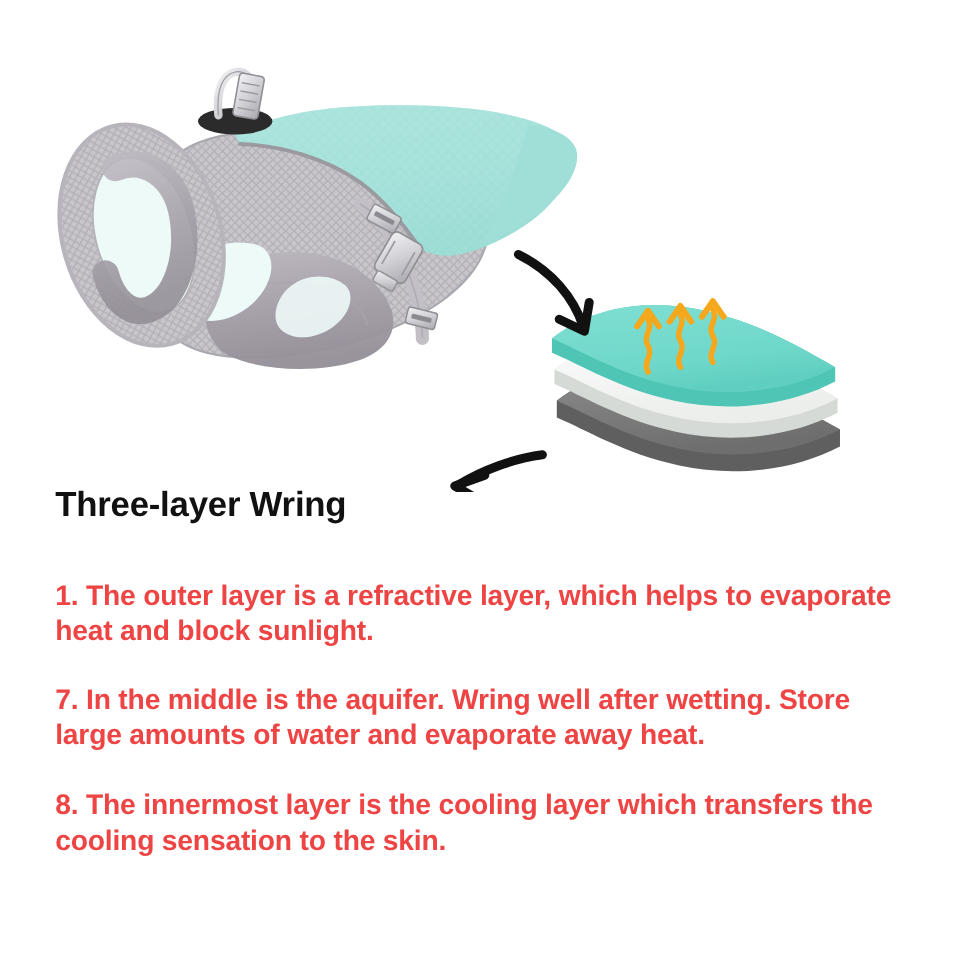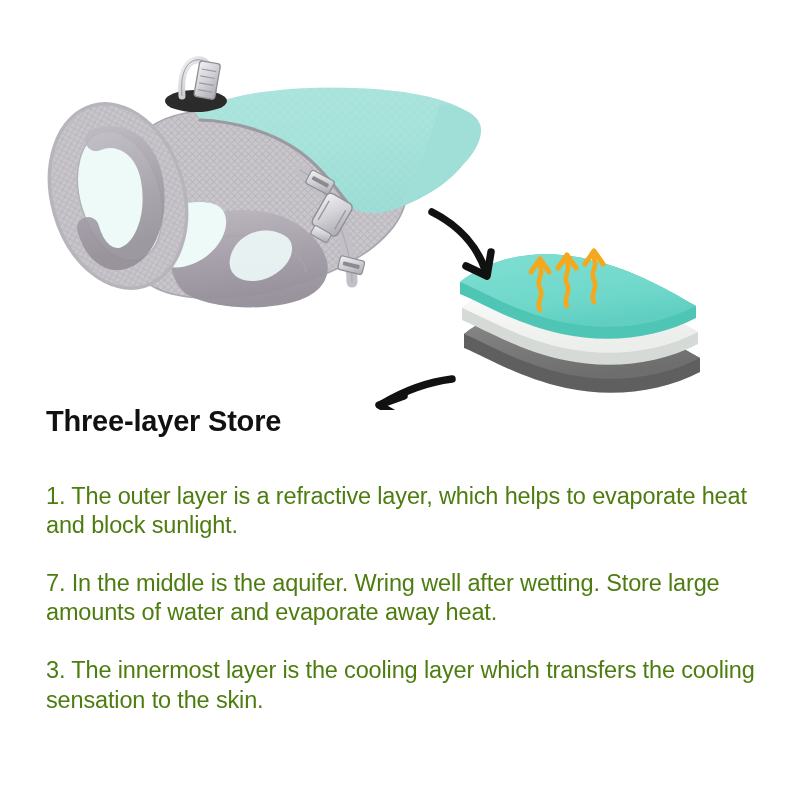--- a/index.html
+++ b/index.html
@@ -59,23 +59,23 @@
     font-size: 29px;
     font-weight: bold;
     letter-spacing: -0.2px;
     line-height: 1.1;
     color: #111111;
     margin-bottom: 44px;
   }
 
   .para {
     font-size: 23.5px;
-    font-weight: normal;
+    font-weight: bold;
     line-height: 1.24;
-    color: #4d7c0f;
+    color: #ef4444;
     letter-spacing: -0.15px;
     margin-bottom: 29px;
     max-width: 712px;
   }
 
   .para:last-child { margin-bottom: 0; }
 </style>
 </head>
 <body>
 
@@ -333,22 +333,22 @@
 
       <g>
         <path d="M452 379 C 428 382, 402 392, 382 404" fill="none" stroke="#111111" stroke-width="7.5" stroke-linecap="round"></path>
         <path d="M404 396 L379 405 L398 416" fill="none" stroke="#111111" stroke-width="7.5" stroke-linecap="round" stroke-linejoin="round"></path>
       </g>
     </svg>
   </div>
 
   <div id="text-block">
 
-    <h1 id="heading">Three-layer Store</h1>
+    <h1 id="heading">Three-layer Wring</h1>
 
     <p class="para">1. The outer layer is a refractive layer, which helps to evaporate heat and block sunlight.</p>
 
     <p class="para">7. In the middle is the aquifer. Wring well after wetting. Store large amounts of water and evaporate away heat.</p>
 
-    <p class="para">3. The innermost layer is the cooling layer which transfers the cooling sensation to the skin.</p>
+    <p class="para">8. The innermost layer is the cooling layer which transfers the cooling sensation to the skin.</p>
   </div>
 
 </div>
 
 </body></html>

